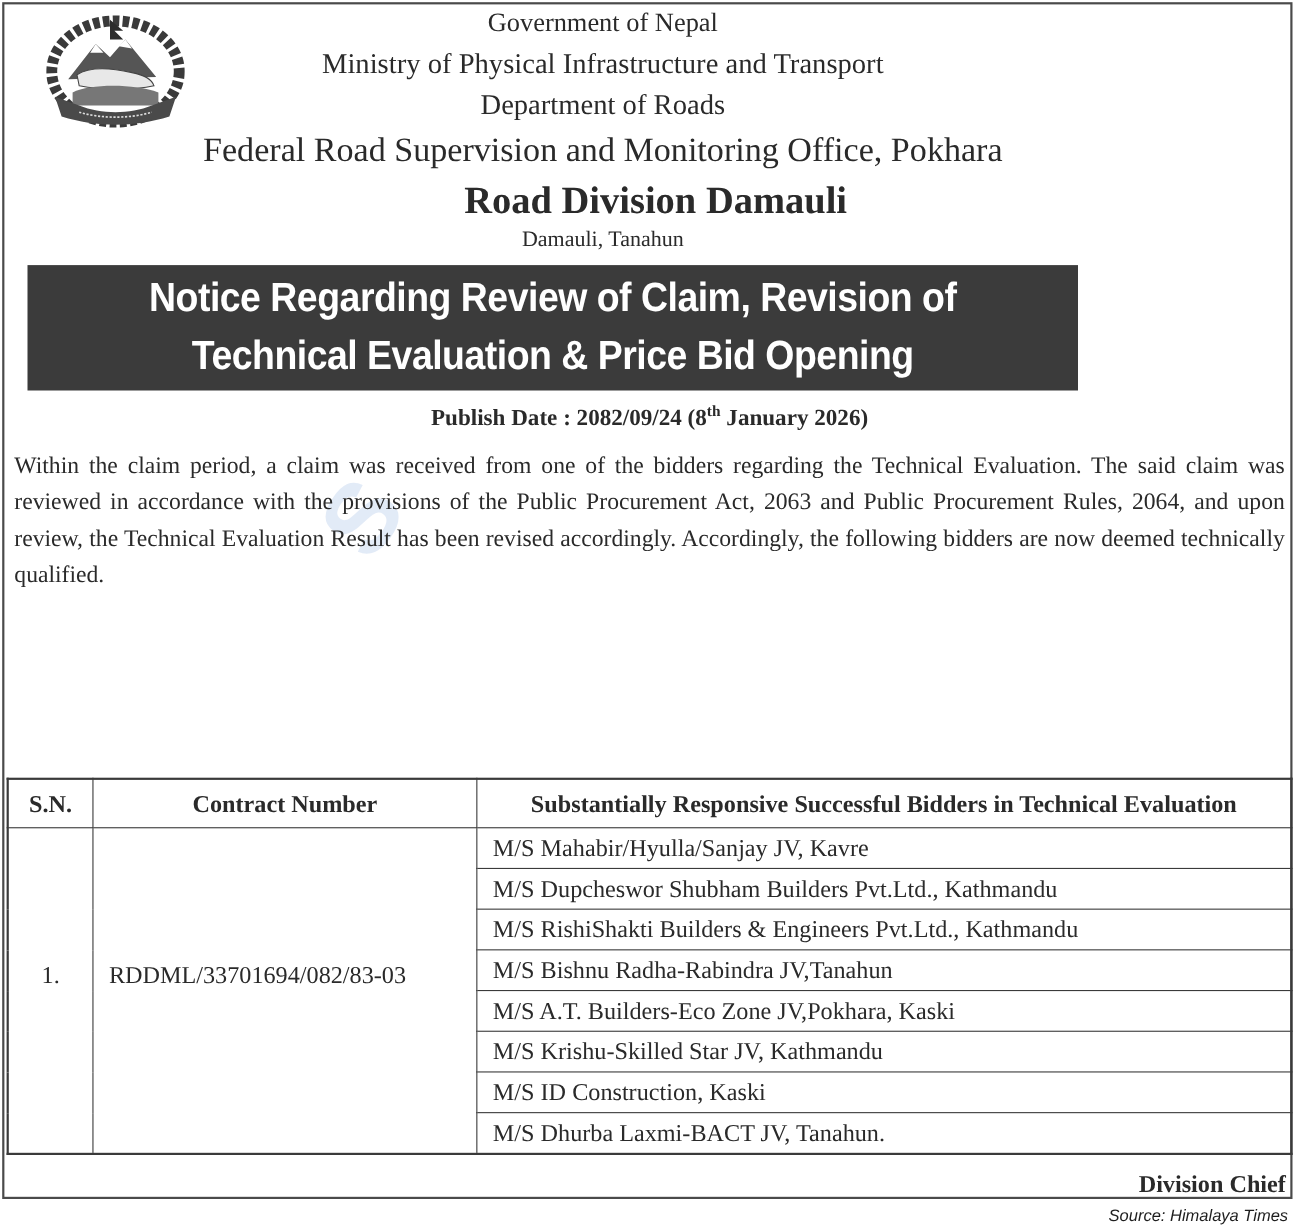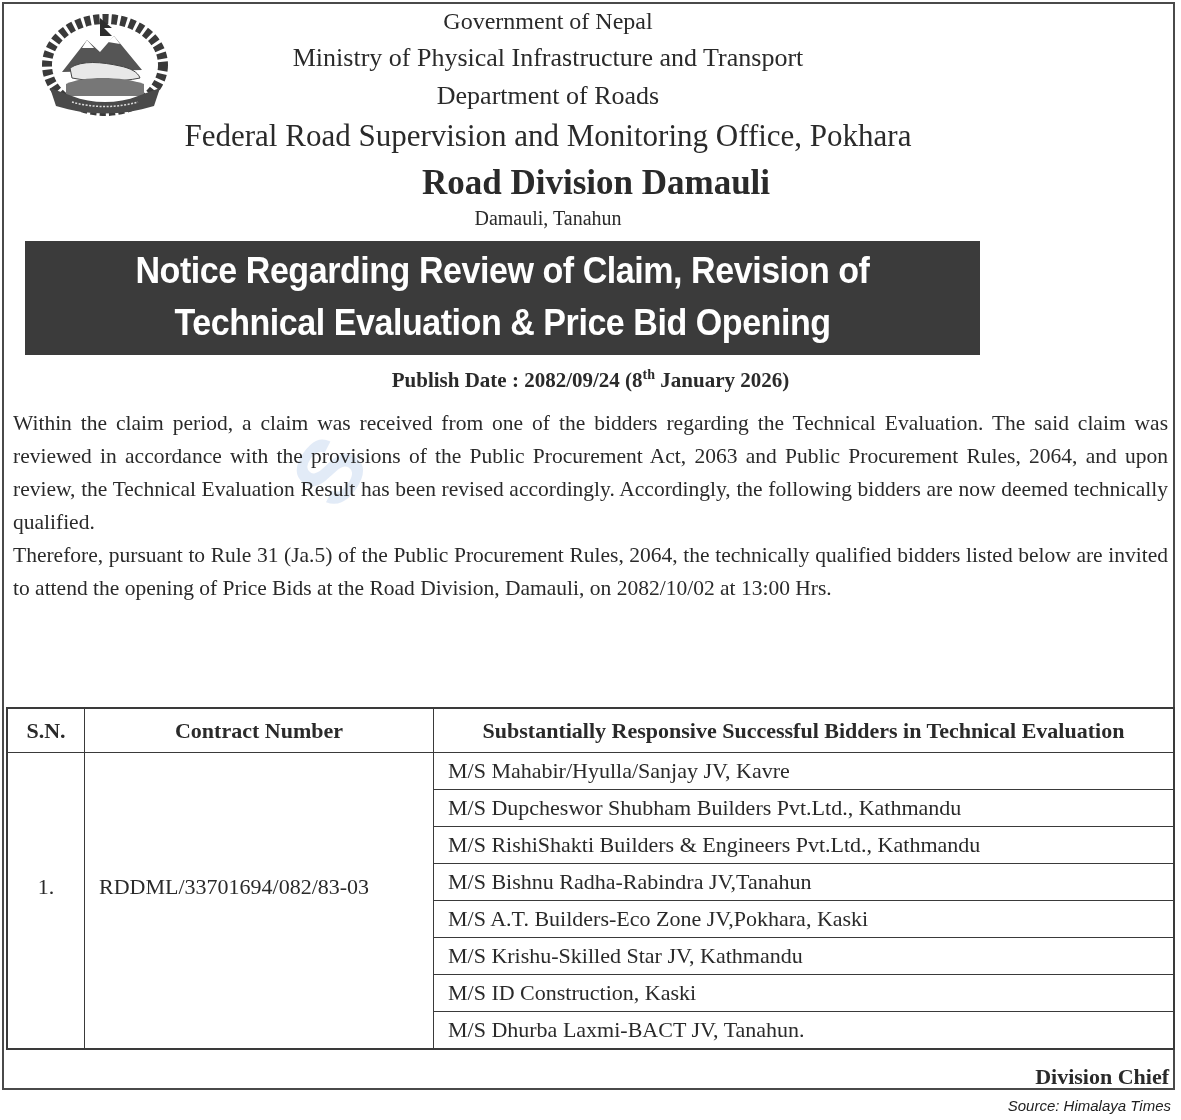--- a/index.html
+++ b/index.html
@@ -105,21 +105,20 @@
 
 <div class="banner">
   <div>Notice Regarding Review of Claim, Revision of</div>
   <div>Technical Evaluation &amp; Price Bid Opening</div>
 </div>
 
 <div class="publish"><span>Publish Date : 2082/09/24 (8</span><sup>th</sup><span> January 2026)</span></div>
 
 <div class="body-text">
   <p>Within the claim period, a claim was received from one of the bidders regarding the Technical Evaluation. The said claim was reviewed in accordance with the provisions of the Public Procurement Act, 2063 and Public Procurement Rules, 2064, and upon review, the Technical Evaluation Result has been revised accordingly. Accordingly, the following bidders are now deemed technically qualified.</p>
-  <p>Therefore, pursuant to Rule 31 (Ja.5) of the Public Procurement Rules, 2064, the technically qualified bidders listed below are invited to attend the opening of Price Bids at the Road Division, Damauli, on 2082/10/02 at 13:00 Hrs.</p>
 </div>
 
 <table class="bids">
   <thead>
     <tr>
       <th class="col-sn">S.N.</th>
       <th class="col-cn">Contract Number</th>
       <th class="col-bid">Substantially Responsive Successful Bidders in Technical Evaluation</th>
     </tr>
   </thead>

